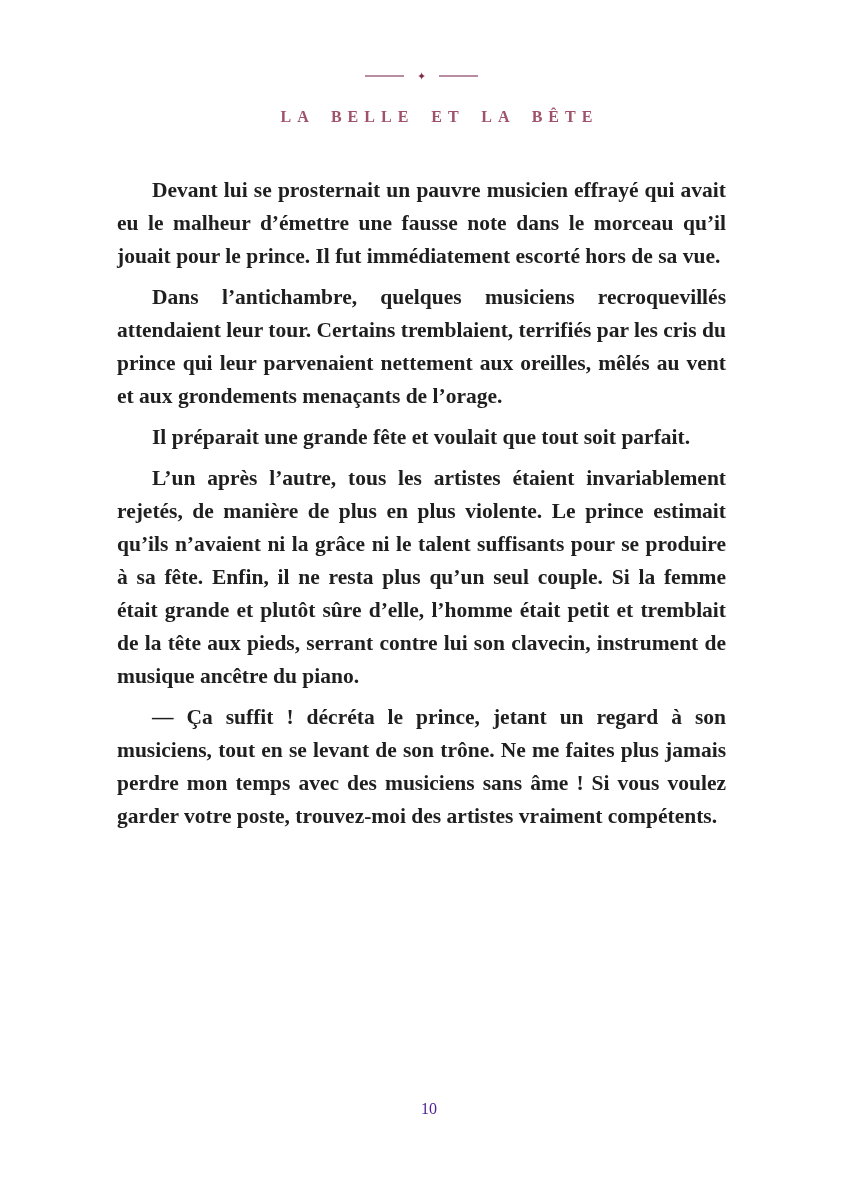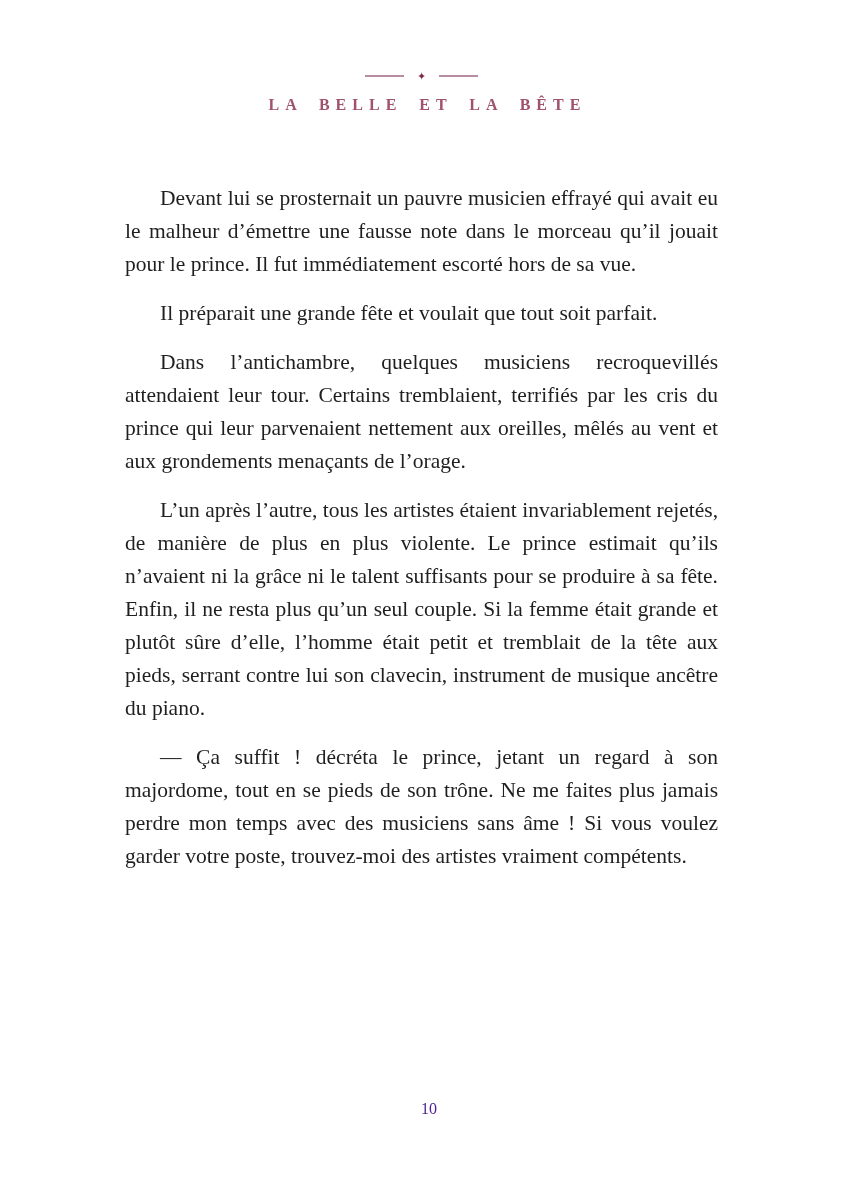--- a/index.html
+++ b/index.html
@@ -42,43 +42,44 @@
     line-height: 1;
     color: #7e2d49;
     font-family: "DejaVu Sans", sans-serif;
     transform: translateY(-0.5px);
   }
   .chapter-title {
     position: absolute;
     left: 109px;
     top: 96px;
     width: 625px;
-    margin: 0;
+    margin: 12px;
     text-align: center;
     font-size: 16px;
     font-weight: bold;
     letter-spacing: 6px;
     word-spacing: 7px;
     padding-left: 6px; 
     color: #a0526a;
   }
   .text-block {
     position: absolute;
     left: 109px;
     top: 166px;
     width: 625px;
     font-size: 21.5px;
     line-height: 33px;
     color: #1f1f1f;
     text-align: justify;
   }
   .text-block p {
-    margin: 16px;
+    margin: 8px;
     padding: 0;
     text-indent: 35px;
+    font-weight: bold;
   }
   .page-footer {
     position: absolute;
     left: 4px;
     top: 1100px;
     width: 850px;
     text-align: center;
     font-size: 16px;
     color: #4c1d95;
   }
@@ -93,23 +94,23 @@
       <span class="ornament-rule"></span>
       <span class="ornament-star">✦</span>
       <span class="ornament-rule"></span>
     </div>
   </div>
 
   <h1 class="chapter-title">LA BELLE ET LA BÊTE</h1>
 
   <div class="text-block">
     <p>Devant lui se prosternait un pauvre musicien effrayé qui avait eu le malheur d’émettre une fausse note dans le morceau qu’il jouait pour le prince. Il fut immédiatement escorté hors de sa vue.</p>
+    <p>Dans l’antichambre, quelques musiciens recroquevillés attendaient leur tour. Certains tremblaient, terrifiés par les cris du prince qui leur parvenaient nettement aux oreilles, mêlés au vent et aux grondements menaçants de l’orage.</p>
     <p>Il préparait une grande fête et voulait que tout soit parfait.</p>
-    <p>Dans l’antichambre, quelques musiciens recroquevillés attendaient leur tour. Certains tremblaient, terrifiés par les cris du prince qui leur parvenaient nettement aux oreilles, mêlés au vent et aux grondements menaçants de l’orage.</p>
     <p>L’un après l’autre, tous les artistes étaient invariablement rejetés, de manière de plus en plus violente. Le prince estimait qu’ils n’avaient ni la grâce ni le talent suffisants pour se produire à sa fête. Enfin, il ne resta plus qu’un seul couple. Si la femme était grande et plutôt sûre d’elle, l’homme était petit et tremblait de la tête aux pieds, serrant contre lui son clavecin, instrument de musique ancêtre du piano.</p>
-    <p>— Ça suffit ! décréta le prince, jetant un regard à son majordome, tout en se pieds de son trône. Ne me faites plus jamais perdre mon temps avec des musiciens sans âme ! Si vous voulez garder votre poste, trouvez-moi des artistes vraiment compétents.</p>
+    <p>— Ça suffit ! décréta le prince, jetant un regard à son musiciens, tout en se levant de son trône. Ne me faites plus jamais perdre mon temps avec des musiciens sans âme ! Si vous voulez garder votre poste, trouvez-moi des artistes vraiment compétents.</p>
   </div>
 
   <div class="page-footer">
     <span>10</span>
   </div>
 
 </div>
 
 </body></html>

